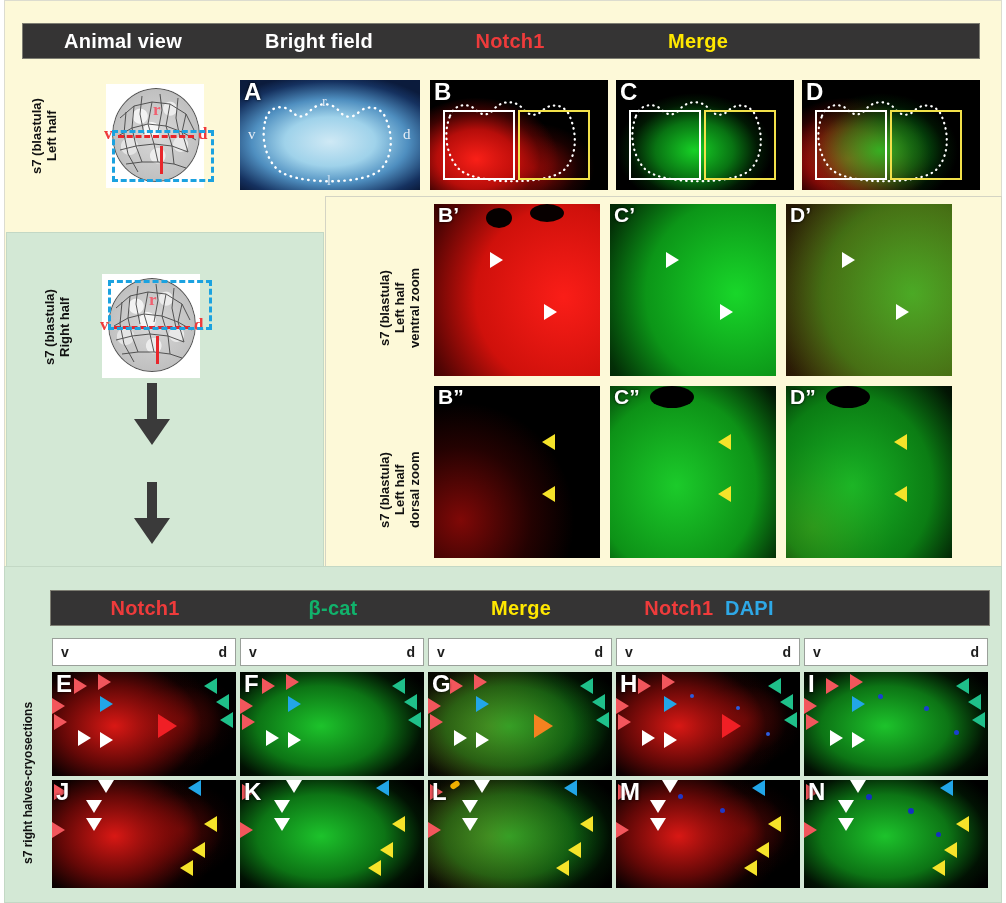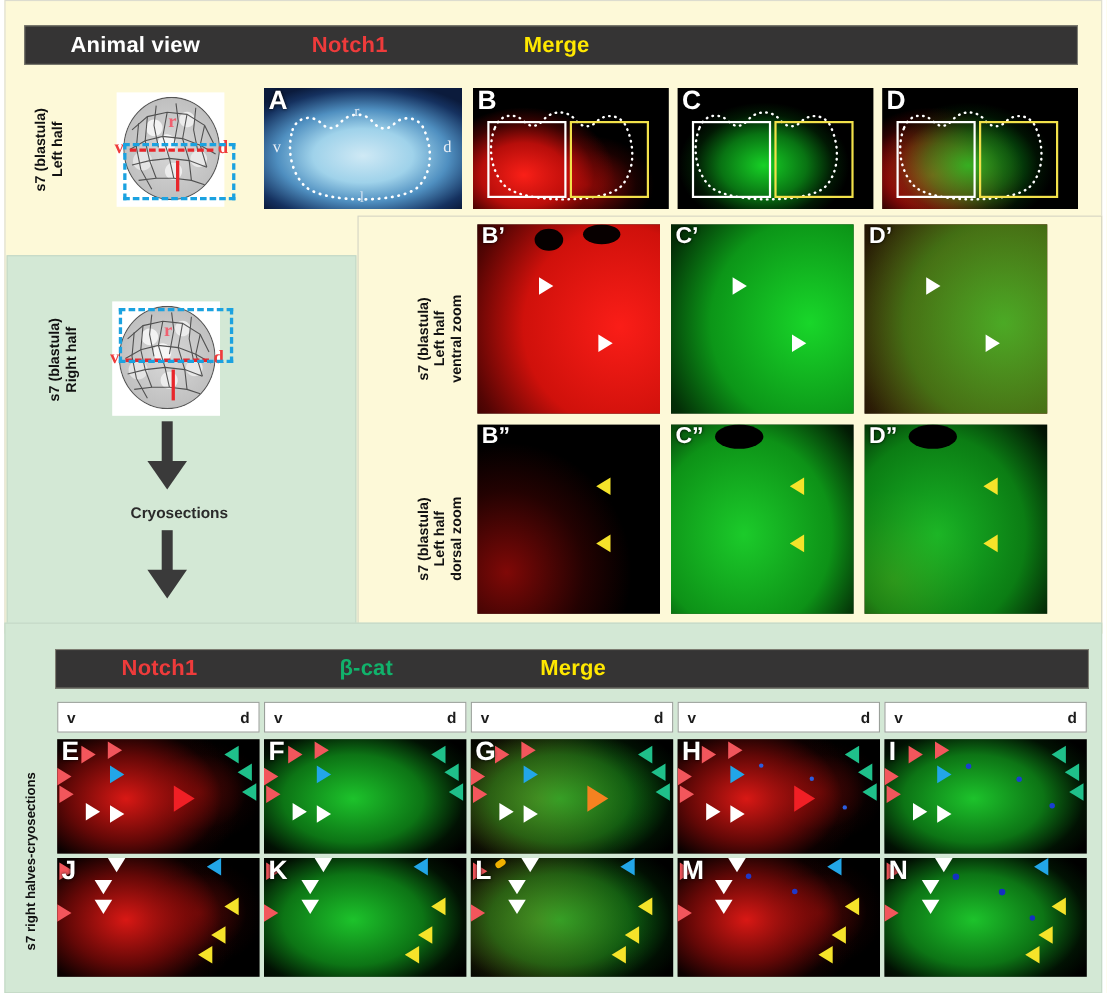--- a/index.html
+++ b/index.html
@@ -217,20 +217,21 @@
 </style>
 </head>
 <body>
 
 <div class="fig">
 
   <div class="region-yellow"></div>
 
   <div class="hdrbar" style="left:22px;top:23px;width:958px;height:36px;align-items:center;">
     <div class="cell c-white" style="width:200px;">Animal view</div>
+    <div class="cell c-white" style="width:192px;">Bright field</div>
     <div class="cell c-red" style="width:190px;">Notch1</div>
     <div class="cell c-yellow" style="width:186px;">Merge</div>
   </div>
 
   <div class="vlabel" style="left:30px;top:82px;width:18px;height:108px;">s7 (blastula)
 Left half</div>
 
   <div class="embryo-wrap" style="left:92px;top:82px;width:128px;height:108px;">
     <div class="embryo-img" style="left:14px;top:2px;width:98px;height:104px;">
       <div class="embryo-ball" style="left:6px;top:4px;width:88px;height:94px;"></div>
@@ -374,33 +375,36 @@
     <div class="ax-lab" style="left:12px;top:45px;">v</div>
     <div class="ax-lab" style="left:106px;top:45px;">d</div>
     <div class="cyanbox" style="left:20px;top:10px;width:104px;height:50px;"></div>
   </div>
 
   <div class="flowarrow" style="left:132px;top:383px;width:40px;height:62px;">
     <div class="shaft" style="left:15px;top:0;width:10px;height:38px;"></div>
     <div class="head" style="left:2px;top:36px;"></div>
   </div>
 
-  <div class="flowtext" style="left:8px;top:458px;width:310px;">Cryosections</div>
 
   <div class="flowarrow" style="left:132px;top:482px;width:40px;height:62px;">
     <div class="shaft" style="left:15px;top:0;width:10px;height:38px;"></div>
     <div class="head" style="left:2px;top:36px;"></div>
   </div>
 
   <div class="region-green-bottom"></div>
 
   <div class="hdrbar" style="left:50px;top:590px;width:940px;height:36px;">
     <div class="cell c-red" style="width:188px;">Notch1</div>
     <div class="cell c-green" style="width:188px;">β-cat</div>
     <div class="cell c-yellow" style="width:188px;">Merge</div>
+    <div class="cell" style="width:188px;">
+      <span class="c-red">Notch1</span>
+      <span class="c-cyan" style="margin-left:6px;">DAPI</span>
+    </div>
   </div>
 
   <div class="vlabel small" style="left:22px;top:678px;width:18px;height:210px;">s7 right halves-cryosections</div>
 
   <div class="vdstrip" style="left:52px;top:638px;width:184px;height:28px;">
     <span>v</span>
     <span>d</span>
   </div>
   <div class="vdstrip" style="left:240px;top:638px;width:184px;height:28px;">
     <span>v</span>

